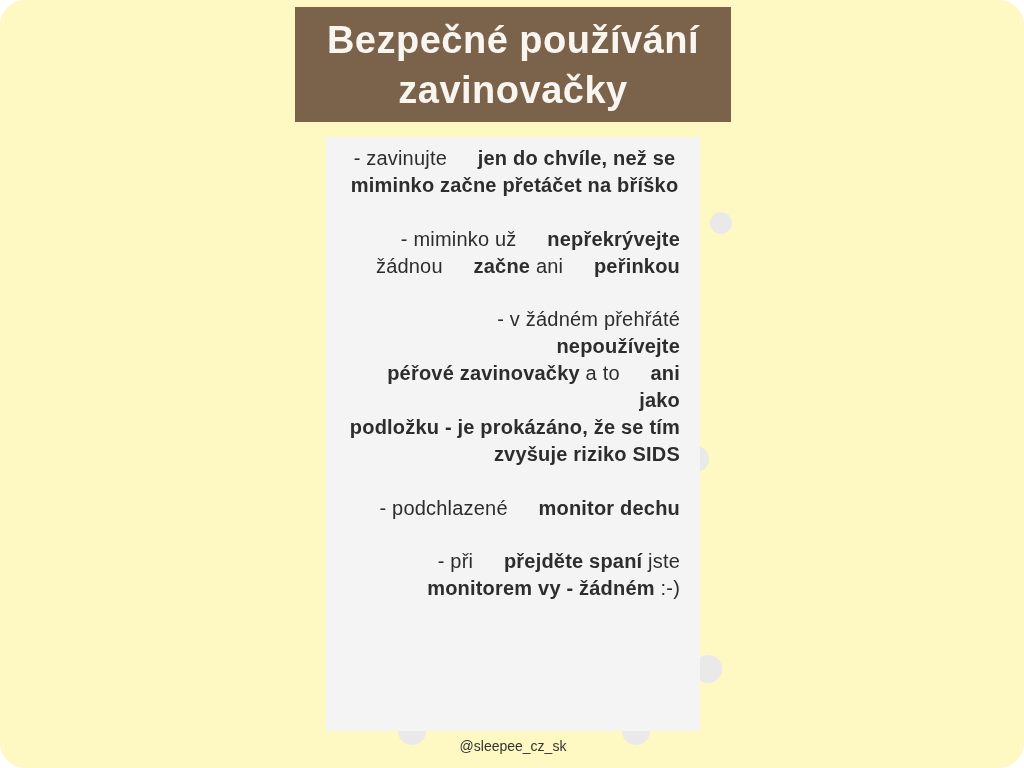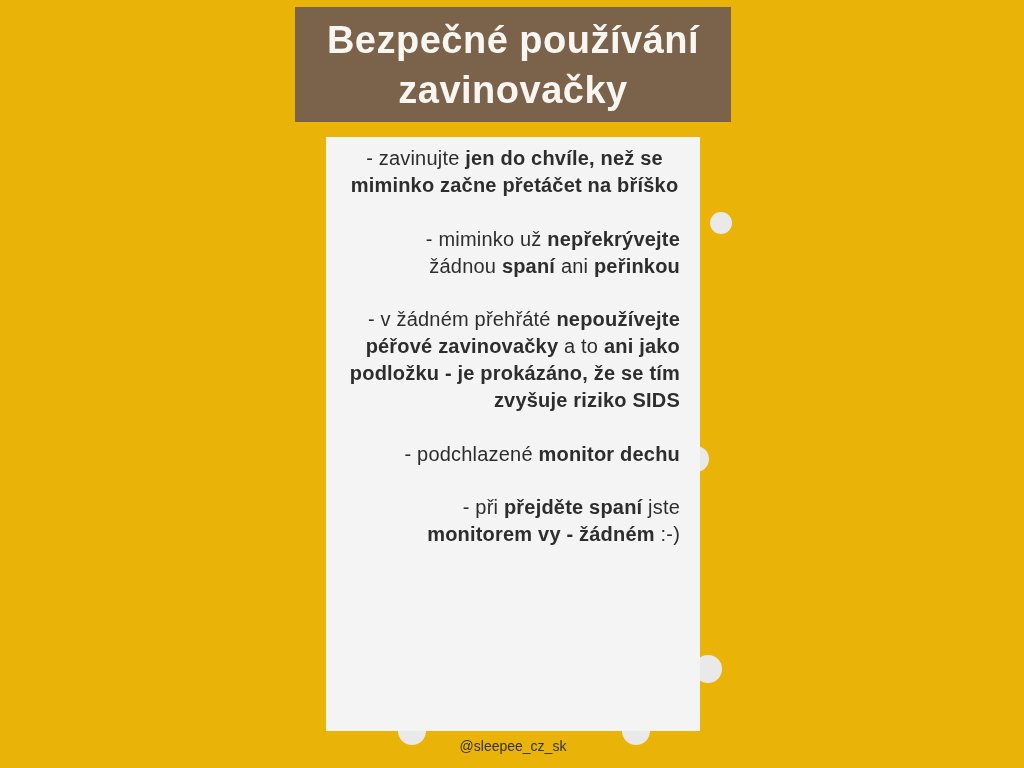--- a/index.html
+++ b/index.html
@@ -52,47 +52,47 @@
     line-height: 27px;
     z-index: 1;
   }
   .para {
     white-space: pre-line;
     margin: 0 0 26.5px 0;
     text-align: right;
     letter-spacing: 0.2px;
   }
   .para.center { text-align: center; }
-  .para b { font-weight: 700; }
+  .para b { font-weight: 700; margin-left: 25px; }
   .footer {
     position: absolute;
     left: 326px;
     top: 735px;
     width: 374px;
     text-align: center;
     font-size: 14px;
     line-height: 22px;
     color: #333333;
     z-index: 1;
   }
 </style>
 </head>
 <body>
 
-<div class="page" style="background: #eab308;">
+<div class="page" style="background: #fef9c3; border-radius: 25px;">
   <div class="banner" style="background: rgb(123, 98, 75);">
     <div class="banner-title" style="color: rgb(249, 246, 241);">Bezpečné používání
 zavinovačky</div>
   </div>
 
   <div class="content-box" style="background: rgb(244, 244, 244); color: rgb(45, 45, 45);">
       <div class="para center"><span>- zavinujte </span><b>jen do chvíle, než se
 miminko začne přetáčet na bříško</b></div>
       <div class="para"><span>- miminko už </span><b>nepřekrývejte</b><span>
-žádnou </span><b>spaní</b><span> ani </span><b>peřinkou</b></div>
+žádnou </span><b>začne</b><span> ani </span><b>peřinkou</b></div>
       <div class="para"><span>- v žádném přehřáté </span><b>nepoužívejte
 péřové zavinovačky</b><span> a to </span><b>ani jako
 podložku - je prokázáno, že se tím
 zvyšuje riziko SIDS</b></div>
       <div class="para"><span>- podchlazené </span><b>monitor dechu</b></div>
       <div class="para"><span>- při </span><b>přejděte spaní</b><span> jste
 </span><b>monitorem vy - žádném</b><span> :-)</span></div>
     </div>
 
   <div class="footer">@sleepee_cz_sk</div>

